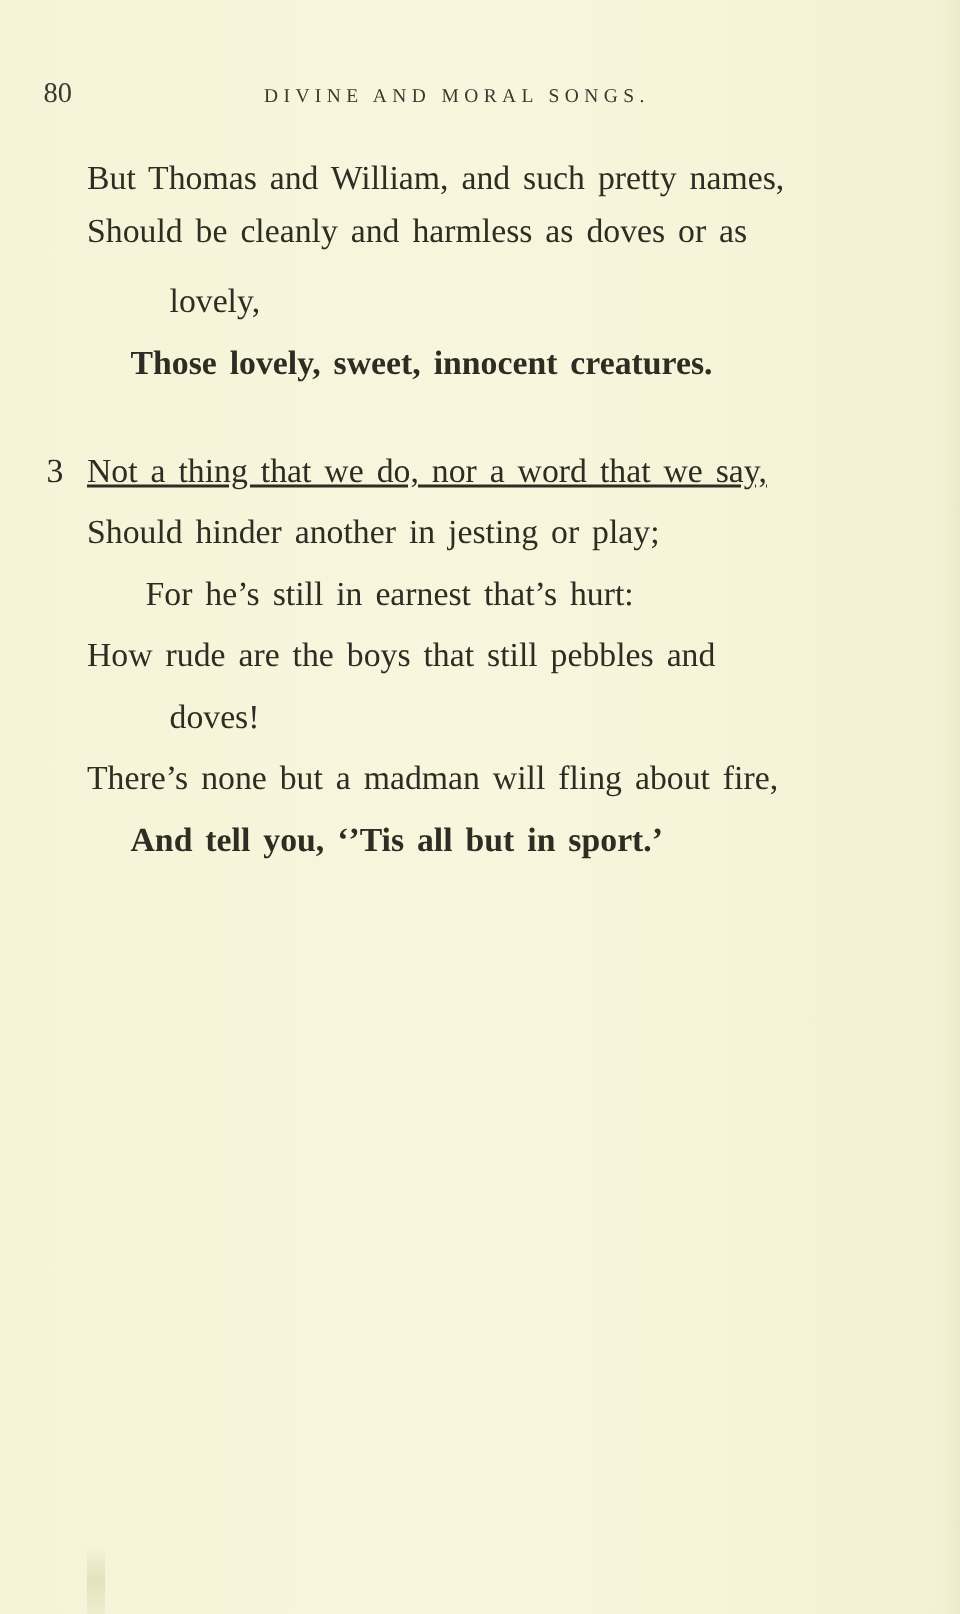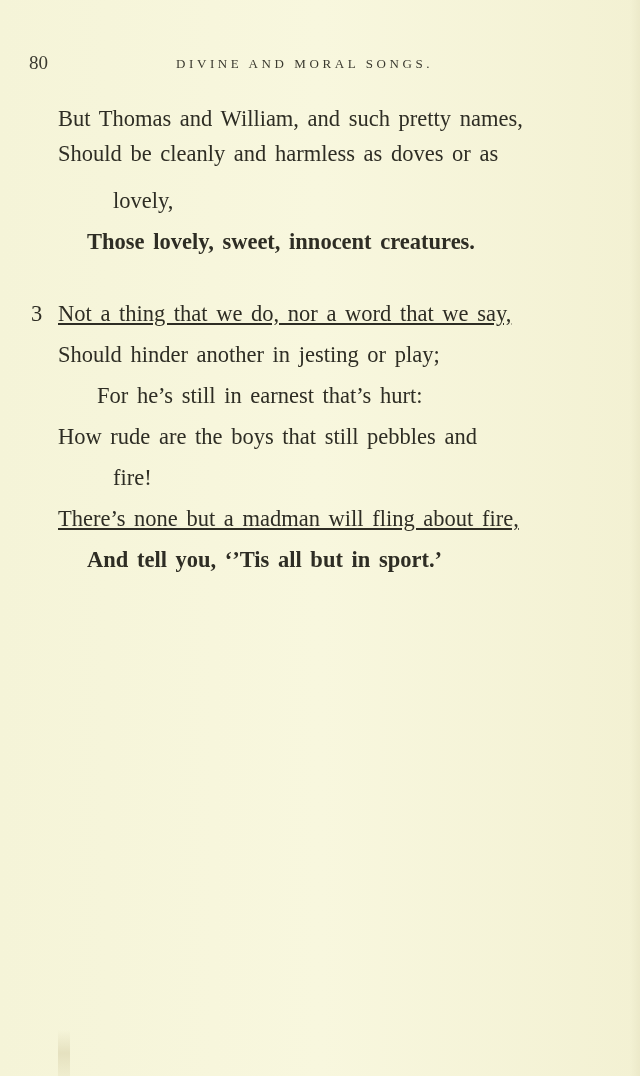--- a/index.html
+++ b/index.html
@@ -79,20 +79,20 @@
     <div class="line" style="left:113px; top:188px;">lovely,</div>
     <div class="line" style="left:87px; top:229px;font-weight:bold;">Those lovely, sweet, innocent creatures.</div>
   </div>
 
   <div>
     <div class="verse-num" style="top:301px;">3</div>
     <div class="line" style="left:58px; top:301px;text-decoration:underline;">Not a thing that we do, nor a word that we say,</div>
     <div class="line" style="left:58px; top:342px;">Should hinder another in jesting or play;</div>
     <div class="line" style="left:73px; top:383px;margin-left:24px;">For he’s still in earnest that’s hurt:</div>
     <div class="line" style="left:58px; top:424px;">How rude are the boys that still pebbles and</div>
-    <div class="line" style="left:113px; top:465px;">fire!</div>
-    <div class="line" style="left:58px; top:506px;text-decoration:underline;">There’s none but a madman will fling about fire,</div>
+    <div class="line" style="left:113px; top:465px;">doves!</div>
+    <div class="line" style="left:58px; top:506px;">There’s none but a madman will fling about fire,</div>
     <div class="line" style="left:87px; top:547px;font-weight:bold;">And tell you, ‘’Tis all but in sport.’</div>
   </div>
 
   <div class="smudge"></div>
   <div class="edge"></div>
 </div>
 
 </body></html>

